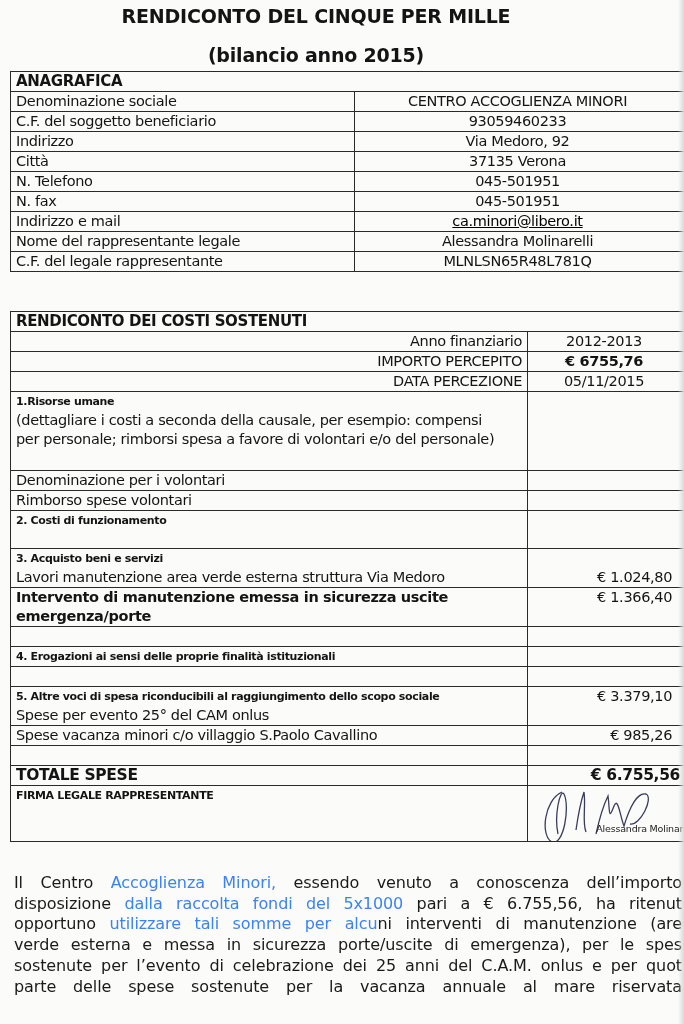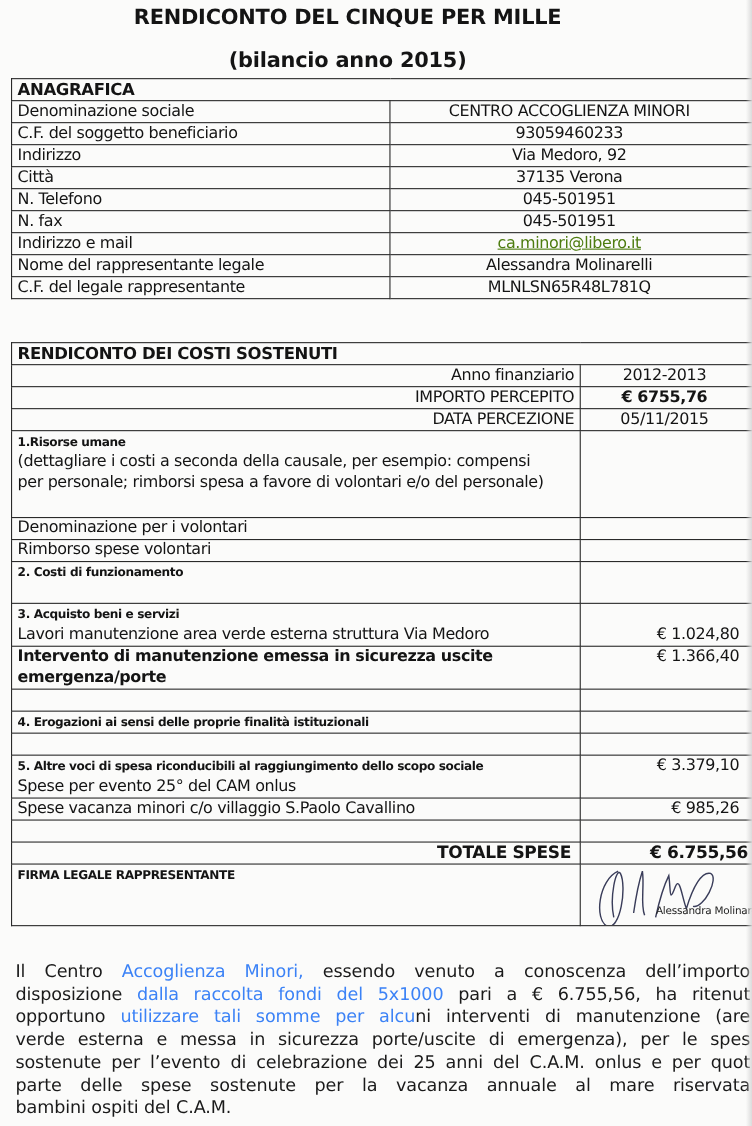--- a/index.html
+++ b/index.html
@@ -21,33 +21,33 @@
     border:1px solid #2a2a2a; padding:0 0 0 5px;
     font-size:14.5px; line-height:19px; vertical-align:top;
     letter-spacing:-0.35px; white-space:nowrap; overflow:hidden;
   }
   .anag { top:71px; width:690px; }
   .anag col.c1 { width:344px; }
   .anag col.c2 { width:346px; }
   .anag td { height:19px; }
   .anag .val { text-align:center; padding:0 20px 0 0; }
   .hdr { font-weight:bold; font-size:15px; }
-  .link { color:#4d7c0f; text-decoration:underline;text-align:center; }
+  .link { color:#000000; text-decoration:underline;text-align:center; }
 
   .costi { top:311px; width:690px; }
   .costi col.c1 { width:517px; }
   .costi col.c2 { width:173px; }
   .costi td { height:19px; }
   .costi .lbl-r { text-align:right; padding-right:5px; }
   .costi .amt { text-align:right; padding-right:28px; }
   .costi .ctr { text-align:center; padding:0 20px 0 0; }
   .bold { font-weight:bold; }
   .sec { font-weight:bold; font-size:11px; }
   .wrap { white-space:normal; }
-  .total-lbl { font-weight:bold; font-size:15.5px; text-align:right; padding-right:8px; }
+  .total-lbl { font-weight:bold; font-size:15.5px; text-align:left; padding-right:8px; }
   .total-amt { font-weight:bold; font-size:15.5px; text-align:right; padding-right:20px; }
 
   .sig-cell { position:relative; height:55px; }
   .sig-name {
     position:absolute; right:4px; bottom:3px; font-size:9.5px; color:#222;
     letter-spacing:-0.2px;
   }
   .sig-svg { position:absolute; left:6px; top:0; }
 
   .para {
@@ -213,16 +213,15 @@
 </tbody>
   </table>
 
 <div class="para">
   <span class="line"><span>Il Centro </span><span class="blue">Accoglienza Minori,</span><span> essendo venuto a conoscenza dell’importo</span></span>
   <span class="line"><span>disposizione </span><span class="blue">dalla raccolta fondi del 5x1000</span><span> pari a € 6.755,56, ha ritenut</span></span>
   <span class="line"><span>opportuno </span><span class="blue">utilizzare tali somme per alcu</span><span>ni interventi di manutenzione (are</span></span>
   <span class="line"><span>verde esterna e messa in sicurezza porte/uscite di emergenza), per le spes</span></span>
   <span class="line"><span>sostenute per l’evento di celebrazione dei 25 anni del C.A.M. onlus e per quot</span></span>
   <span class="line"><span>parte delle spese sostenute per la vacanza annuale al mare riservata</span></span>
-  <span class="line last"><span>bambini ospiti del C.A.M.</span></span>
 </div>
 
 <div class="rightshadow"></div>
 
 </body></html>

